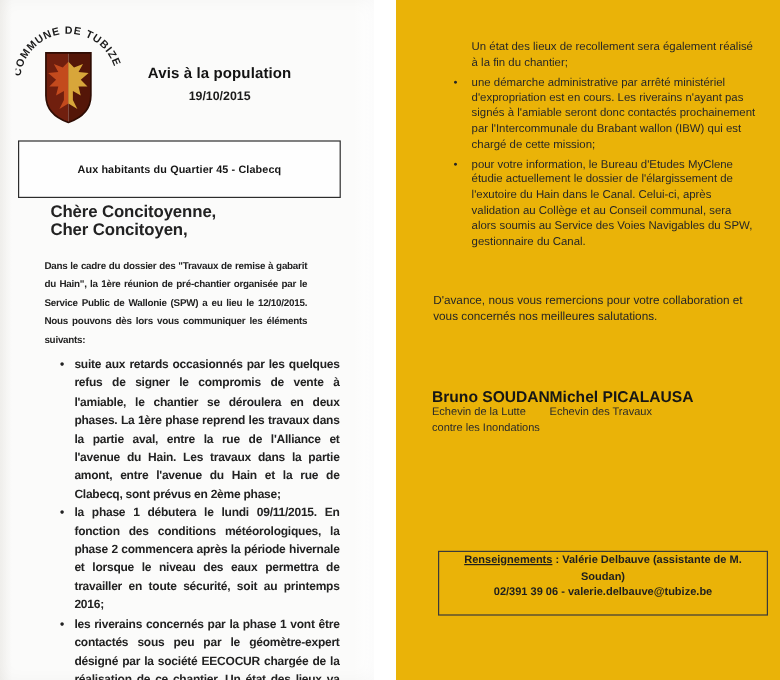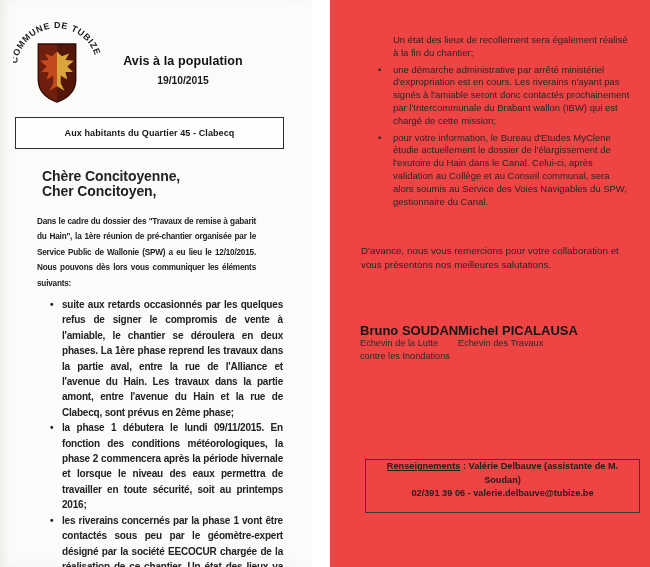--- a/index.html
+++ b/index.html
@@ -7,34 +7,34 @@
     position:relative;width:650px;height:567px;overflow:hidden;
     background:#ffffff;color:#1f1f1f;
     font-family:"Liberation Sans", sans-serif;
   }
   .page{position:absolute;top:0;height:567px;}
   .page-left{
     left:0;width:312px;
     background:linear-gradient(90deg,#f2f1ee 0px,#fbfbfa 10px,#fbfbfa 295px,#ffffff 312px);
     box-shadow:inset 0 0 14px rgba(0,0,0,0.03);
   }
-  .page-right{left:330px;width:320px;background:#ef4444;}
+  .page-right{left:330px;width:320px;background:#eab308;}
 
   
   .logo{position:absolute;top:5px;left:13px;width:88px;height:108px;}
   .doc-title{
     position:absolute;top:54px;left:98px;width:170px;margin:0;
     text-align:center;font-size:12.5px;font-weight:bold;color:#131313;letter-spacing:0.1px;
   }
   .doc-date{
     position:absolute;top:75px;left:98px;width:170px;
     text-align:center;font-size:10.3px;font-weight:bold;color:#1a1a1a;
   }
   .banner{
-    position:absolute;top:117px;left:15px;width:269px;height:32px;box-sizing:border-box;
+    position:absolute;top:117px;left:15px;width:269px;height:48px;box-sizing:border-box;
     border:1.4px solid #2d2d2d;background:#fefefe;
     display:flex;align-items:center;justify-content:center;
     font-size:9px;font-weight:bold;color:#161616;letter-spacing:0.1px;
   }
   .salutation{
     position:absolute;top:169px;left:42px;
     font-size:14px;font-weight:600;line-height:15.4px;color:#222;letter-spacing:-0.1px;
   }
   .intro{
     position:absolute;top:214px;left:37px;width:219px;margin:0;
@@ -127,21 +127,21 @@
   <section class="page page-right">
 
     <div class="rp-body">
       <p>Un état des lieux de recollement sera également réalisé à la fin du chantier;</p>
       <ul class="bullets-right">
         <li><span>une démarche administrative par arrêté ministériel d'expropriation est en cours. Les riverains n'ayant pas signés à l'amiable seront donc contactés prochainement par l'Intercommunale du Brabant wallon (IBW) qui est chargé de cette mission;</span></li>
         <li><span>pour votre information, le Bureau d'Etudes MyClene étudie actuellement le dossier de l'élargissement de l'exutoire du Hain dans le Canal. Celui-ci, après validation au Collège et au Conseil communal, sera alors soumis au Service des Voies Navigables du SPW, gestionnaire du Canal.</span></li>
       </ul>
     </div>
 
-    <p class="closing">D'avance, nous vous remercions pour votre collaboration et vous présentons nos meilleures salutations.</p>
+    <p class="closing">D'avance, nous vous remercions pour votre collaboration et vous concernés nos meilleures salutations.</p>
 
     <div class="signatures">
       <div class="sig sig-1">
         <div class="sig-name">Bruno SOUDAN</div>
         <div class="sig-role">Echevin de la Lutte contre les Inondations</div>
       </div>
       <div class="sig sig-2">
         <div class="sig-name">Michel PICALAUSA</div>
         <div class="sig-role">Echevin des Travaux</div>
       </div>

